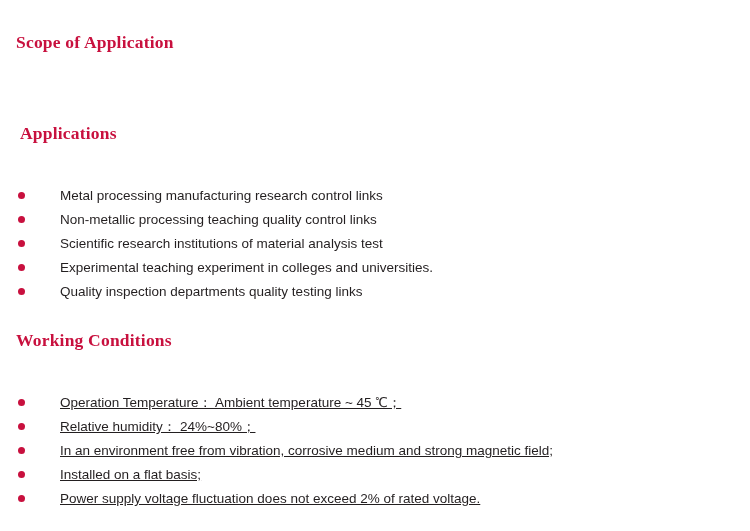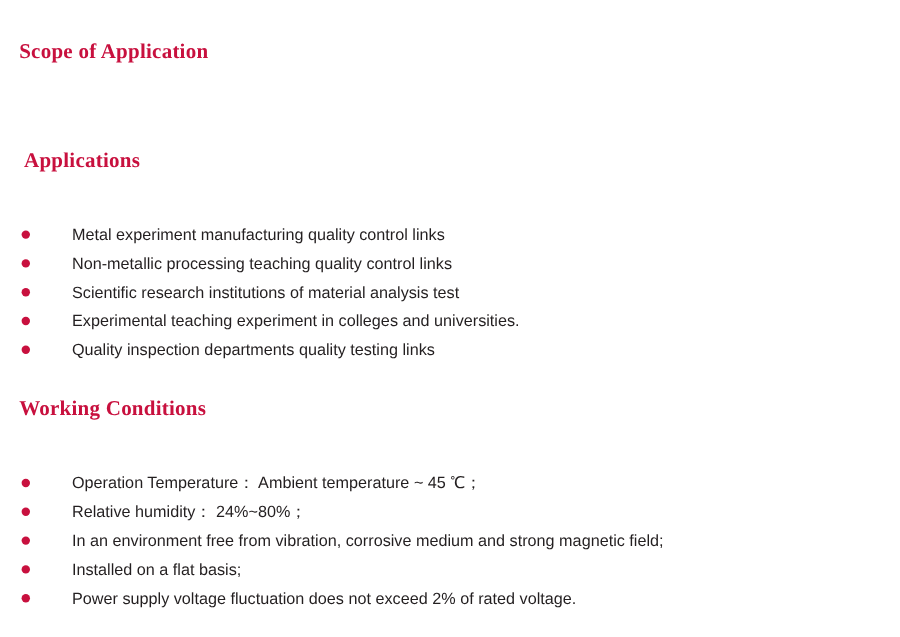--- a/index.html
+++ b/index.html
@@ -61,41 +61,41 @@
   }
   .scope-list li {
     line-height: 24px;
     padding-right: 40px;
   }
   .gap-1 { height: 34px; }
   .gap-2 { height: 26px; }
   .gap-3 { height: 30px; }
   .gap-4 { height: 26px; }
   .apps-list li { margin-bottom: 0px; }
-  .wc-list li { margin-bottom: 0px; }
+  .wc-list li { margin-bottom: 0px; text-decoration: underline; }
 </style>
 </head>
 <body>
 
 <div class="page">
 
   <div class="section">
     <h2 class="section-title">Scope of Application</h2>
     <div class="gap-1"></div>
   </div>
 
   <div class="gap-2"></div>
 
   <div class="section">
     <h2 class="section-title indent">Applications</h2>
     <div class="gap-3"></div>
     <ul class="bullets apps-list">
       <li>
         <span class="dot"></span>
-        <span>Metal experiment manufacturing quality control links</span>
+        <span>Metal processing manufacturing research control links</span>
       </li>
       <li>
         <span class="dot"></span>
         <span>Non-metallic processing teaching quality control links</span>
       </li>
       <li>
         <span class="dot"></span>
         <span>Scientific research institutions of material analysis test</span>
       </li>
       <li>

